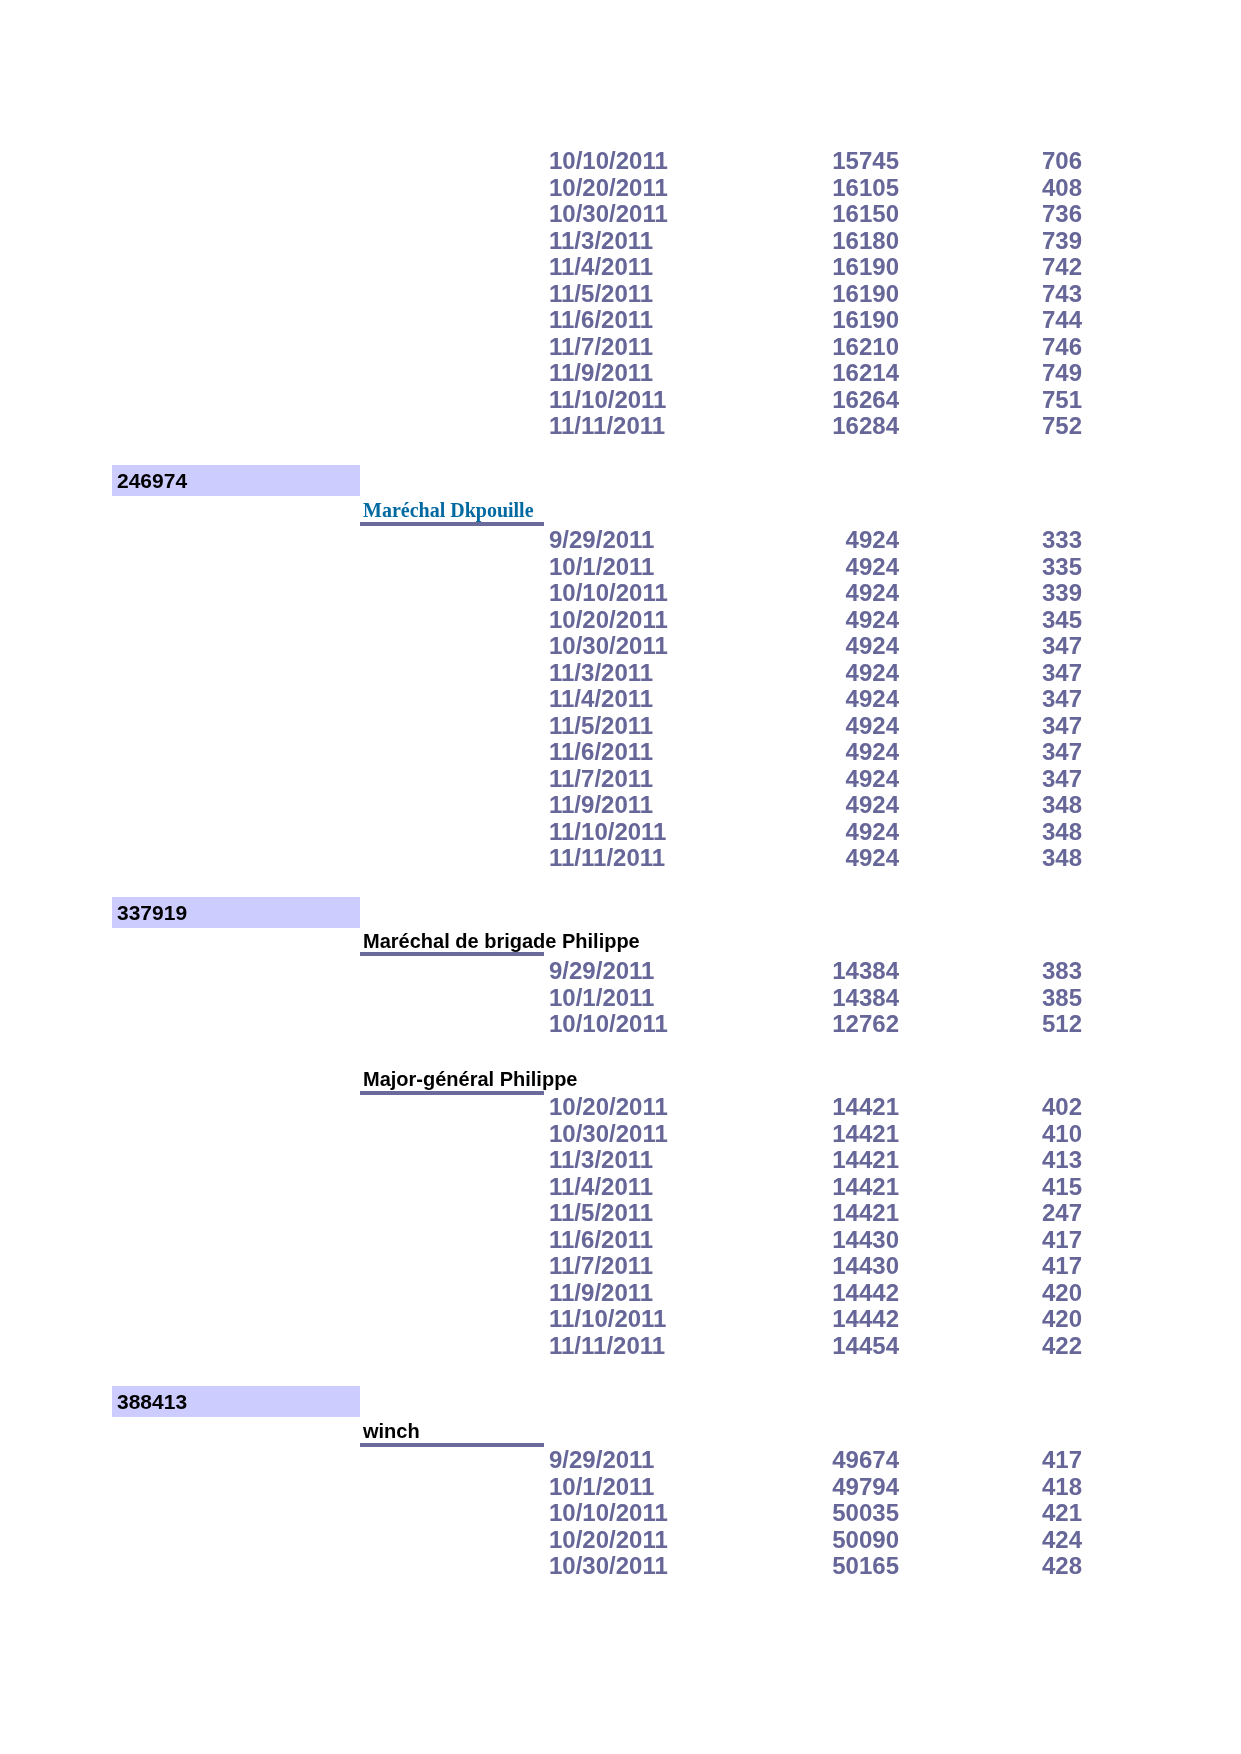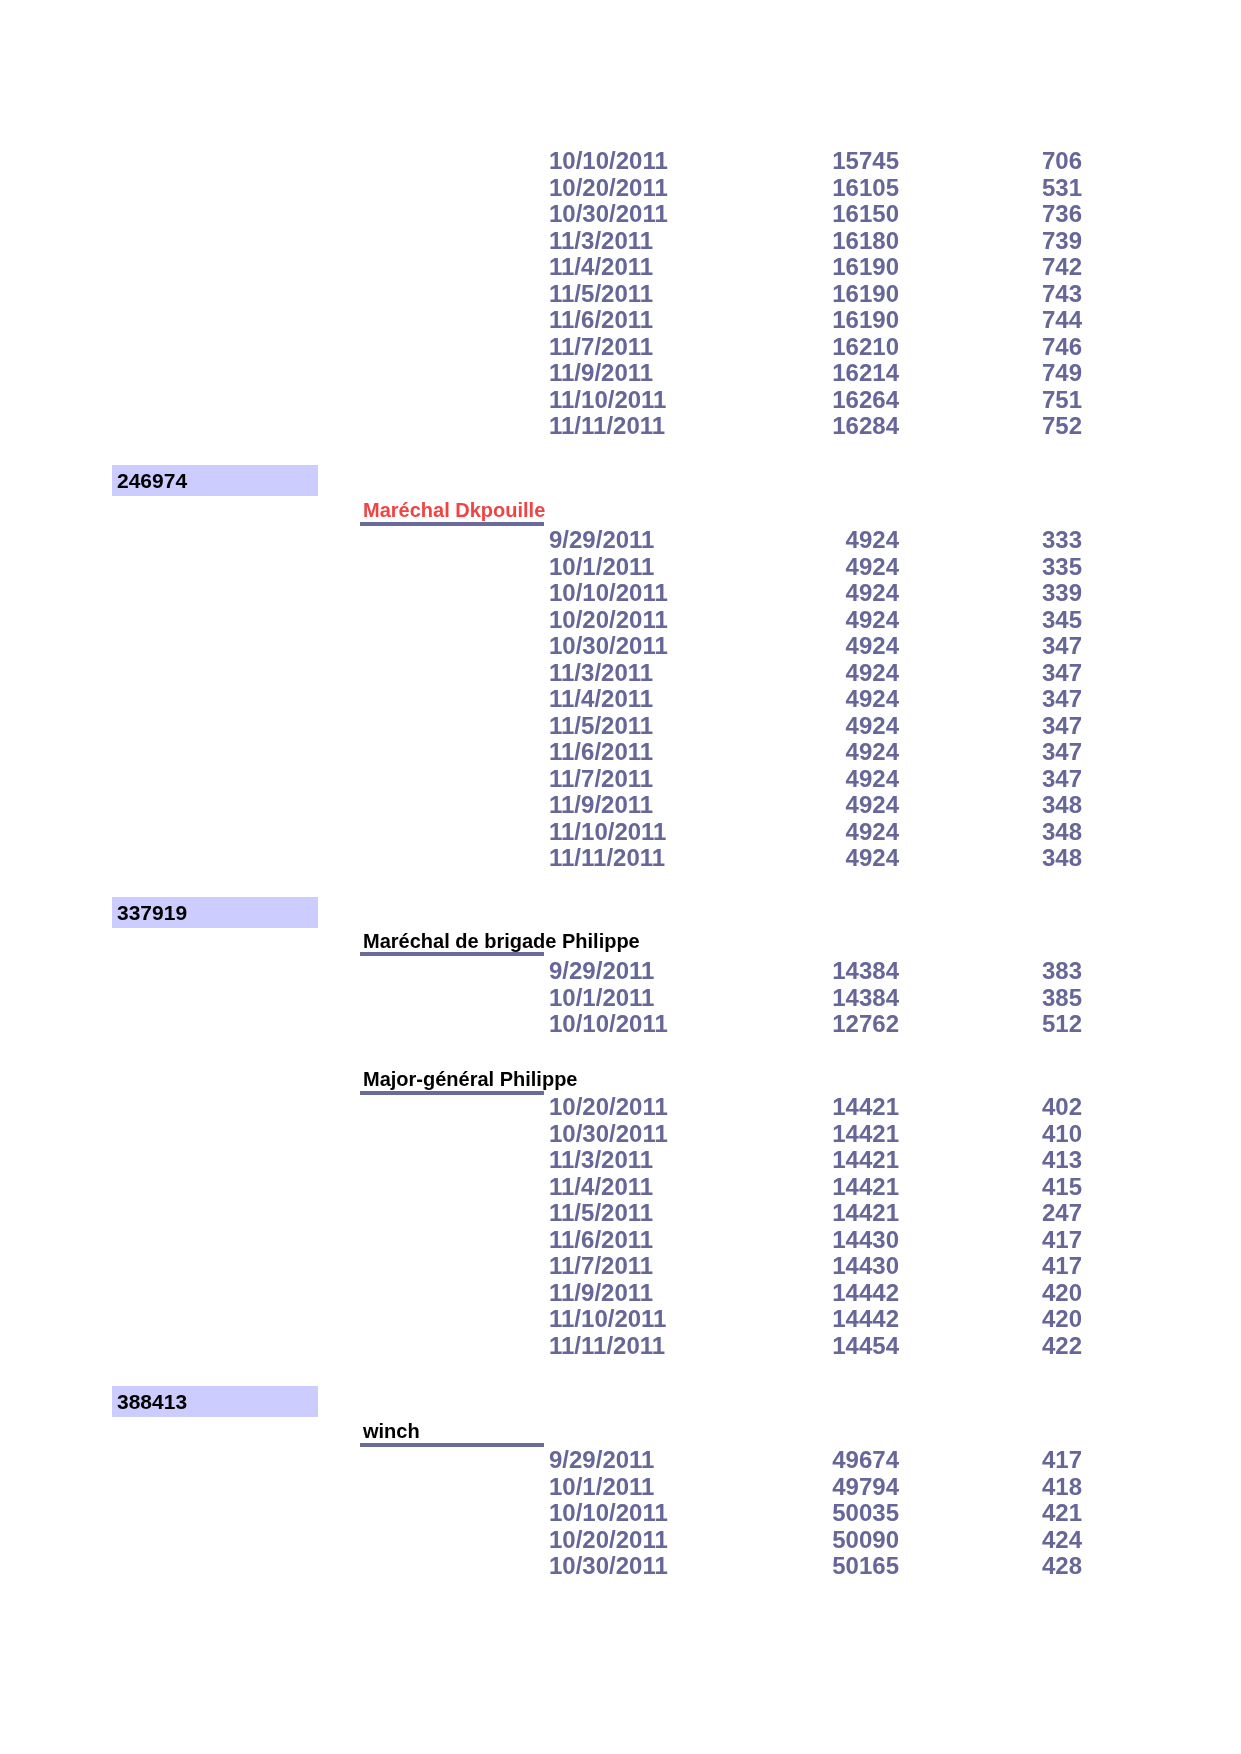--- a/index.html
+++ b/index.html
@@ -1,45 +1,45 @@
 <!DOCTYPE html>
 <html><head>
 <meta charset="utf-8">
 <style>
   html, body { margin: 0; padding: 0; background: #ffffff; }
   body { width: 1241px; height: 1754px; position: relative; overflow: hidden;
          font-family: "Liberation Sans", sans-serif; }
   .page { position: absolute; left: 0; top: 0; width: 1241px; height: 1754px; }
-  .id-box { position: absolute; left: 112px; width: 206px; height: 31px;
+  .id-box { position: absolute; left: 112px; width: 248px; height: 31px;
             background: #ccccff; box-sizing: border-box; padding-left: 5px;
             font-weight: bold; font-size: 21px; color: #000000; line-height: 31px; }
   .name { position: absolute; left: 363px; font-weight: bold; font-size: 20px;
           line-height: 20px; white-space: nowrap; color: #000000; }
-  .name.red { color: #ef4444; }
+  .name.red { color: #0369a1; font-family: Liberation Serif, serif; }
   .underline { position: absolute; left: 360px; width: 184px; height: 4px; background: #6b6b9b; }
   .row { position: absolute; left: 0; width: 1241px; height: 24px; font-weight: bold;
          font-size: 24px; line-height: 20px; color: #666699; }
   .row .date { position: absolute; left: 549px; top: 0; white-space: nowrap; }
   .row .v1 { position: absolute; right: calc(1241px - 899px); top: 0; text-align: left; }
   .row .v2 { position: absolute; right: calc(1241px - 1082px); top: 0; text-align: right; }
 </style>
 </head>
 <body>
 
 <div class="page">
 
   <div class="row" style="top: 151px;">
       <span class="date">10/10/2011</span>
       <span class="v1">15745</span>
       <span class="v2">706</span>
     </div>
     <div class="row" style="top: 177.5px;">
       <span class="date">10/20/2011</span>
       <span class="v1">16105</span>
-      <span class="v2">531</span>
+      <span class="v2">408</span>
     </div>
     <div class="row" style="top: 204px;">
       <span class="date">10/30/2011</span>
       <span class="v1">16150</span>
       <span class="v2">736</span>
     </div>
     <div class="row" style="top: 230.5px;">
       <span class="date">11/3/2011</span>
       <span class="v1">16180</span>
       <span class="v2">739</span>

